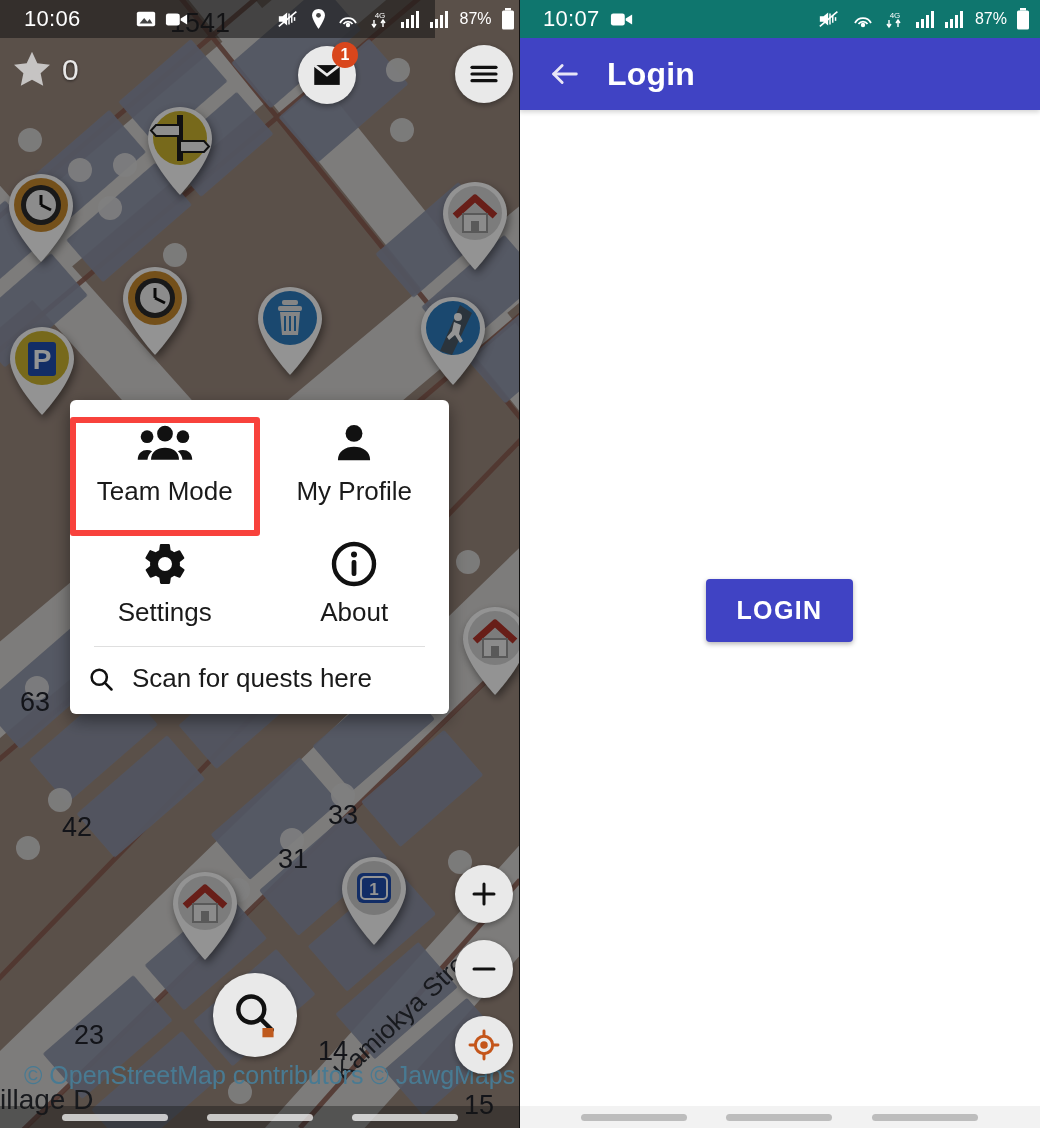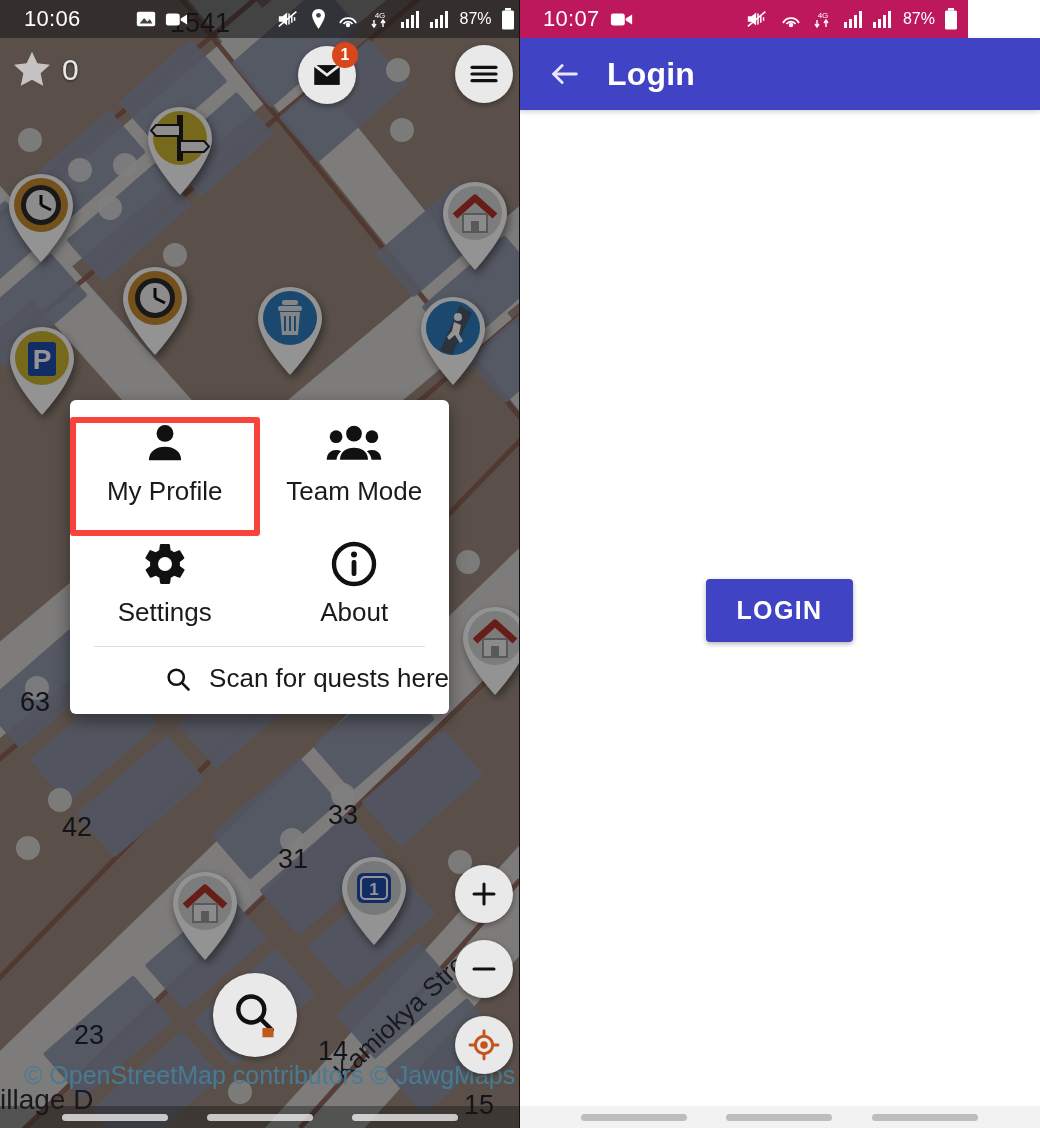--- a/index.html
+++ b/index.html
@@ -122,21 +122,20 @@
     font-size: 26px; color: #1a1a1a;
   }
   .menu-sep {
     height: 1px; background: #dfdfdf;
     margin: 4px 24px 0;
   }
   .menu-scan {
     display: flex; align-items: center;
     padding: 16px 0 20px 0;
     cursor: pointer;
-    justify-content: flex-end;
   }
   .menu-scan .sicon { width: 62px; display:flex; align-items:center; justify-content:center; }
   .menu-scan .slabel { font-size: 26px; color: #1a1a1a; }
 
   
   .highlight-box {
     position: absolute;
     left: 70px; top: 417px;
     width: 190px; height: 119px;
     border: 6px solid #f8423c;
@@ -148,22 +147,22 @@
   
   .statusbar {
     position: absolute; top: 0; left: 0;
     height: 38px;
     display: flex; align-items: center;
     padding: 0 10px;
     font-size: 22px;
     color: #ffffff;
     z-index: 30;
   }
-  .statusbar.left  { width: 519px; background: rgba(20,20,20,0.55); gap: 44px; }
-  .statusbar.right { width: 449px; background: #be185d; }
+  .statusbar.left  { width: 435px; background: rgba(20,20,20,0.55); gap: 44px; }
+  .statusbar.right { width: 521px; background: #0f766e; }
   .sb-time { margin-left: 14px; margin-right: 10px; letter-spacing: .3px; }
   .sb-left-icons { display:flex; align-items:center; gap: 8px; }
   .sb-spacer { flex: 1; }
   .sb-right-icons { display:flex; align-items:center; gap: 9px; }
   .sb-batt { margin-left: 2px; font-size: 16px; }
 
   
   .panel-right {
     position: relative;
     width: 521px; height: 1128px;
@@ -493,39 +492,39 @@
         <circle cx="12" cy="11" r="7" fill="none" stroke="#111" stroke-width="2.4"></circle>
         <line x1="17" y1="16" x2="23" y2="22" stroke="#111" stroke-width="2.4" stroke-linecap="round"></line>
         <rect x="18" y="21" width="6" height="5" fill="#bf5a1e"></rect>
       </svg>
     </div>
 
     <div class="menu-card">
       <div class="menu-grid">
         <div class="menu-cell">
           <span class="micon">
-            <svg width="48" height="46" viewBox="0 0 24 24">
-                <circle cx="12" cy="7" r="4.4" fill="#111"></circle>
-                <path d="M3.6 21c0-4.6 3.8-7 8.4-7s8.4 2.4 8.4 7z" fill="#111"></path>
-              </svg>
-          </span>
-          <span class="mlabel">My Profile</span>
-        </div>
-        <div class="menu-cell">
-          <span class="micon">
             <svg width="56" height="46" viewBox="0 0 30 24">
               <circle cx="15" cy="7" r="4.2" fill="#111"></circle>
               <circle cx="5.4" cy="8.6" r="3.4" fill="#111"></circle>
               <circle cx="24.6" cy="8.6" r="3.4" fill="#111"></circle>
               <path d="M7.5 21c0-4.2 3.3-6.4 7.5-6.4s7.5 2.2 7.5 6.4z" fill="#111"></path>
               <path d="M0.4 21c0-3.4 2.3-5.2 5-5.2 1 0 1.9.2 2.7.6-1.4 1.1-2.3 2.7-2.5 4.6z" fill="#111"></path>
               <path d="M29.6 21c0-3.4-2.3-5.2-5-5.2-1 0-1.9.2-2.7.6 1.4 1.1 2.3 2.7 2.5 4.6z" fill="#111"></path>
             </svg>
           </span>
           <span class="mlabel">Team Mode</span>
+        </div>
+        <div class="menu-cell">
+          <span class="micon">
+            <svg width="48" height="46" viewBox="0 0 24 24">
+                <circle cx="12" cy="7" r="4.4" fill="#111"></circle>
+                <path d="M3.6 21c0-4.6 3.8-7 8.4-7s8.4 2.4 8.4 7z" fill="#111"></path>
+              </svg>
+          </span>
+          <span class="mlabel">My Profile</span>
         </div>
         <div class="menu-cell">
           <span class="micon">
             <svg width="48" height="48" viewBox="0 0 24 24">
                 <path d="M19.4 13c.04-.3.06-.66.06-1s-.02-.7-.07-1l2.1-1.6c.2-.15.25-.4.12-.62l-2-3.46c-.12-.22-.4-.3-.6-.22l-2.5 1c-.5-.4-1.07-.73-1.7-.98l-.37-2.65c-.04-.25-.25-.43-.5-.43h-4c-.25 0-.46.18-.5.42l-.37 2.65c-.63.25-1.2.59-1.7.98l-2.5-1c-.23-.08-.5 0-.6.22l-2 3.46c-.13.22-.08.47.12.62L4.6 11c-.05.3-.07.66-.07 1s.02.7.07 1l-2.1 1.6c-.2.15-.25.4-.12.62l2 3.46c.12.22.4.3.6.22l2.5-1c.5.4 1.07.73 1.7.98l.37 2.65c.04.24.25.42.5.42h4c.25 0 .46-.18.5-.42l.37-2.65c.63-.26 1.2-.59 1.7-.98l2.5 1c.23.08.5 0 .6-.22l2-3.46c.12-.22.07-.47-.12-.62zM12 15.5A3.5 3.5 0 1 1 12 8.5a3.5 3.5 0 0 1 0 7z" fill="#111"></path>
               </svg>
           </span>
           <span class="mlabel">Settings</span>
         </div>
         <div class="menu-cell">

